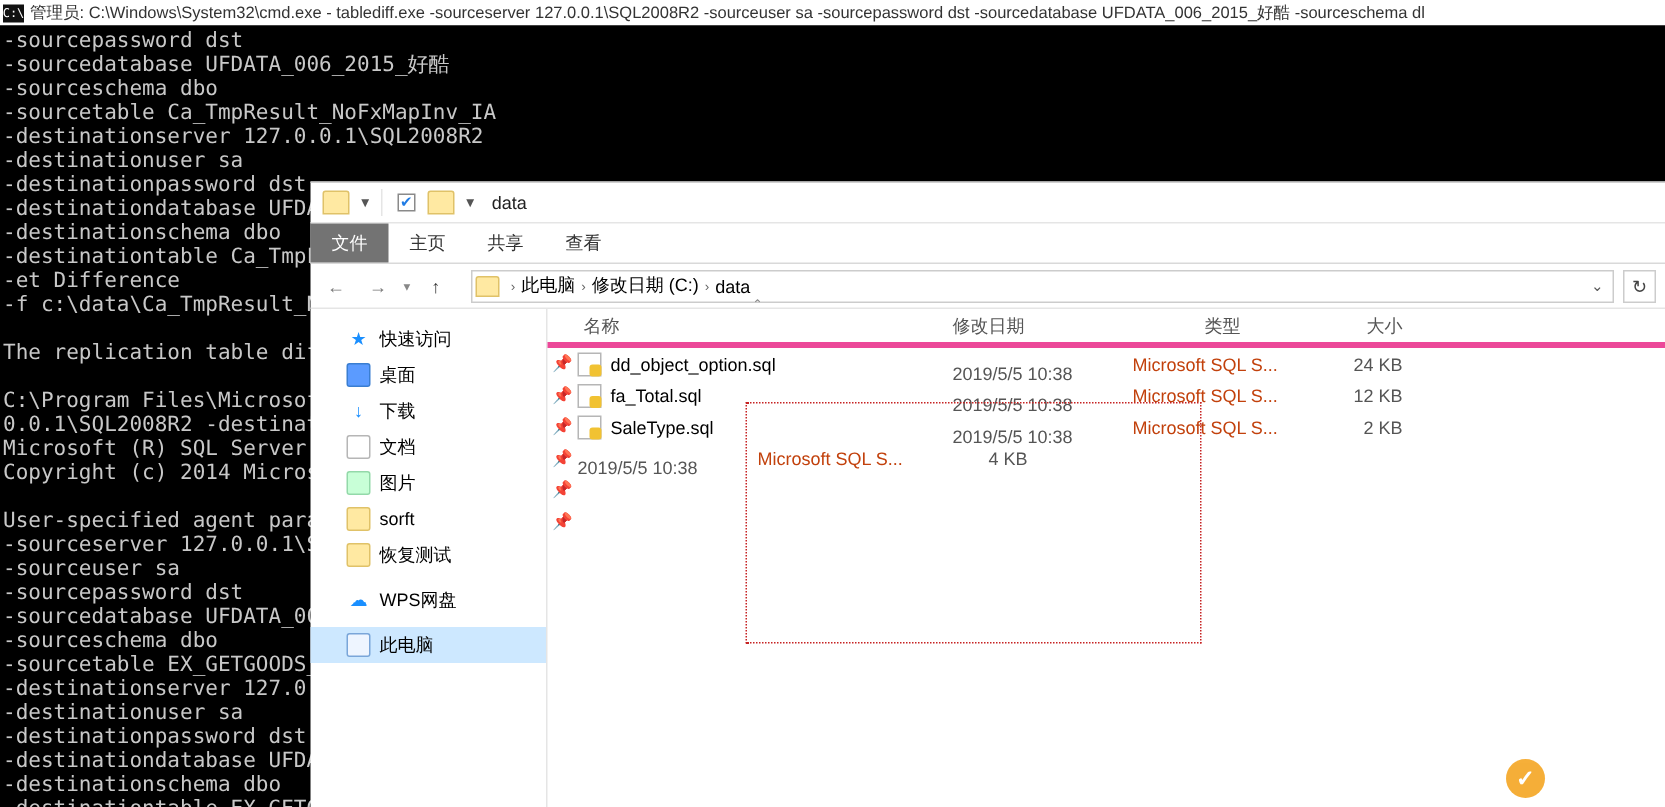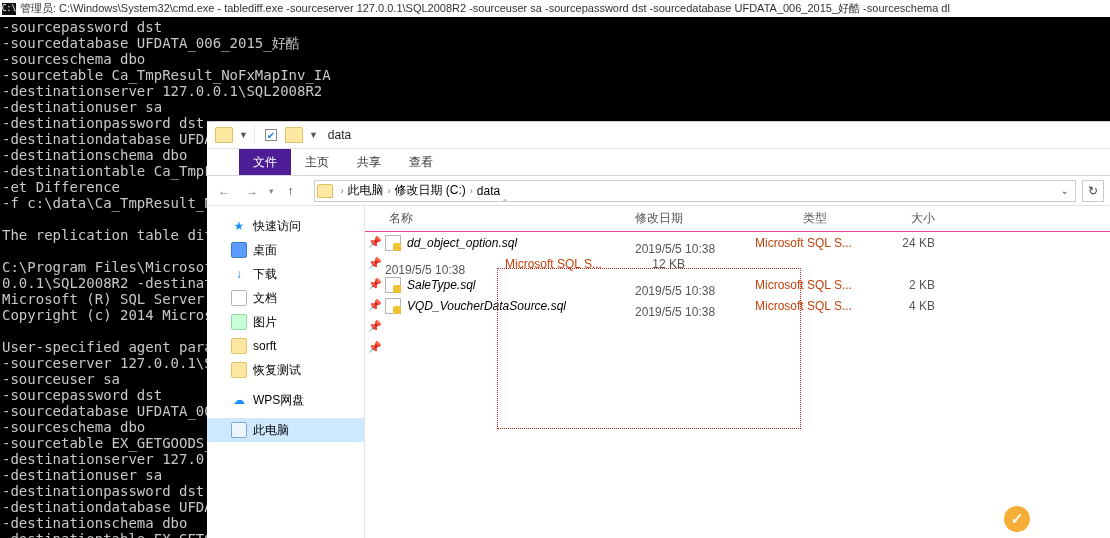--- a/index.html
+++ b/index.html
@@ -9,21 +9,21 @@
 .cmd-body { background: #000; color: #c8c8c8; font-family: "NSimSun", "SimSun", Consolas, monospace; font-size: 14px; line-height: 16px; white-space: pre; padding: 2px 2px; height: 521px; position: relative; }
 .explorer { position: absolute; left: 207px; top: 121px; width: 903px; height: 417px; background: #fff; color: #000; font-family: "Microsoft YaHei", "Segoe UI", sans-serif; font-size: 12px; border-top: 1px solid #d0d0d0; }
 .exp-titlebar { height: 27px; display: flex; align-items: center; padding: 0 4px; border-bottom: 1px solid #e5e5e5; }
 .exp-title-icon { width: 18px; height: 16px; background: #ffe9a2; border: 1px solid #e0c268; border-radius: 2px 2px 0 0; margin: 0 4px; }
 .exp-title-sep { width: 1px; height: 18px; background: #e5e5e5; margin: 0 6px; }
 .exp-check { width: 12px; height: 12px; border: 1px solid #8a8a8a; display: inline-flex; align-items: center; justify-content: center; color: #207ce5; font-size: 10px; margin: 0 4px; }
 .exp-chev { color: #555; margin-left: 2px; font-size: 9px; }
 .exp-title-path { margin-left: 10px; color: #222; }
 .ribbon { height: 27px; border-bottom: 1px solid #d9d9d9; display: flex; align-items: stretch; }
 .ribbon-tab { padding: 5px 14px; color: #333; cursor: pointer; }
-.ribbon-tab.active { background: #4c1d95; color: #fff; margin-left: 32px; }
+.ribbon-tab.active { background: #737373; color: #fff; }
 .addrbar { height: 30px; display: flex; align-items: center; padding: 0 6px; gap: 6px; border-bottom: 1px solid #e5e5e5; }
 .nav-btn { width: 22px; height: 22px; display: inline-flex; align-items: center; justify-content: center; color: #777; cursor: pointer; }
 .nav-btn.enabled { color: #333; }
 .nav-chev-small { font-size: 9px; color: #888; }
 .addr-box { flex: 1; display: flex; align-items: center; height: 22px; border: 1px solid #ccc; background: #fff; padding: 0 2px; margin-left: 6px; }
 .addr-seg { display: inline-flex; align-items: center; }
 .addr-seg .chev { color: #666; margin: 0 4px; font-size: 9px; }
 .addr-icon { width: 16px; height: 14px; background: #ffe9a2; border: 1px solid #e0c268; border-radius: 2px 2px 0 0; margin-right: 4px; }
 .addr-dd { color: #555; font-size: 10px; padding: 0 4px; }
 .refresh-btn { width: 22px; height: 22px; display: inline-flex; align-items: center; justify-content: center; border: 1px solid #ccc; color: #444; cursor: pointer; }
@@ -37,29 +37,29 @@
 .folder-ic { background: #ffe9a2; border: 1px solid #e0c268; }
 .blue-ic { background: #5b9bff; border: 1px solid #3a7ed1; }
 .down-ic { color: #1a8fff; }
 .doc-ic { border: 1px solid #b6b6b6; background: #fff; }
 .img-ic { background: #c8ffd7; border: 1px solid #93d9a9; }
 .cloud-ic { color: #1a8fff; }
 .pc-ic { border: 1px solid #7aa6d9; background: #eef5ff; }
 .net-ic { border: 1px solid #7aa6d9; background: #eef5ff; }
 .sub { }
 .filelist { flex: 1; position: relative; }
-.columns-hdr { display: flex; align-items: center; height: 26px; border-bottom: 1px solid #ec4899; color: #555; }
+.columns-hdr { display: flex; align-items: center; height: 26px; border-bottom: 4px solid #ec4899; color: #555; }
 .col-name { padding-left: 24px; width: 270px; }
 .col-date { width: 120px; }
 .col-type { width: 120px; text-align: center; }
 .col-size { width: 70px; text-align: right; padding-right: 10px; }
 .sort-arrow { text-align: center; color: #888; font-size: 8px; margin-top: -2px; }
 .row { display: flex; align-items: center; height: 21px; }
 .row .pin { width: 20px; text-align: center; color: #9aa; font-size: 11px; }
-.cell-name { width: 250px; display: flex; align-items: center; font-style: italic; }
+.cell-name { width: 250px; display: flex; align-items: center; }
 .cell-date { width: 120px; color: #555; margin-top: 12px; }
 .cell-type { width: 120px; color: #c2410c; white-space: nowrap; overflow: hidden; text-overflow: ellipsis; }
 .cell-size { width: 70px; text-align: right; color: #555; padding-right: 10px; }
 .sql-ic { width: 16px; height: 16px; margin-right: 6px; border: 1px solid #b6b6b6; background: #fff; position: relative; }
 .sql-ic::after { content: ""; position: absolute; right: -1px; bottom: -1px; width: 8px; height: 8px; background: #f1c232; border-radius: 2px; }
 .redbox { position: absolute; border: 1px dotted #c62323; left: 132px; top: 62px; width: 304px; height: 161px; pointer-events: none; }
 .watermark { position: absolute; right: 8px; bottom: 6px; display: flex; align-items: center; gap: 8px; color: #fff; opacity: 0.9; font-family: "Microsoft YaHei"; }
 .wm-circle { width: 26px; height: 26px; border-radius: 50%; background: #f5a623; display: flex; align-items: center; justify-content: center; color: #fff; font-size: 15px; font-weight: bold; }
 .wm-text { font-size: 15px; letter-spacing: 1px; }
 </style>
@@ -211,40 +211,40 @@
         <span class="cell-name">
             <span class="sql-ic"></span>
             <span>dd_object_option.sql</span>
           </span>
         <span class="cell-date">2019/5/5 10:38</span>
         <span class="cell-type">Microsoft SQL S...</span>
         <span class="cell-size">24 KB</span>
       </div>
       <div class="row">
         <span class="pin">📌</span>
+        <span class="cell-name">
+            <span class="sql-ic"></span>
+            <span>fa_Total.sql</span>
+          </span>
         <span class="cell-date">2019/5/5 10:38</span>
         <span class="cell-type">Microsoft SQL S...</span>
         <span class="cell-size">12 KB</span>
       </div>
       <div class="row">
         <span class="pin">📌</span>
         <span class="cell-name">
             <span class="sql-ic"></span>
             <span>SaleType.sql</span>
           </span>
         <span class="cell-date">2019/5/5 10:38</span>
         <span class="cell-type">Microsoft SQL S...</span>
         <span class="cell-size">2 KB</span>
       </div>
       <div class="row">
         <span class="pin">📌</span>
-        <span class="cell-name">
-            <span class="sql-ic"></span>
-            <span>VQD_VoucherDataSource.sql</span>
-          </span>
         <span class="cell-date">2019/5/5 10:38</span>
         <span class="cell-type">Microsoft SQL S...</span>
         <span class="cell-size">4 KB</span>
       </div>
       <div class="row">
         <span class="pin">📌</span>
       </div>
       <div class="row">
         <span class="pin">📌</span>
       </div>

